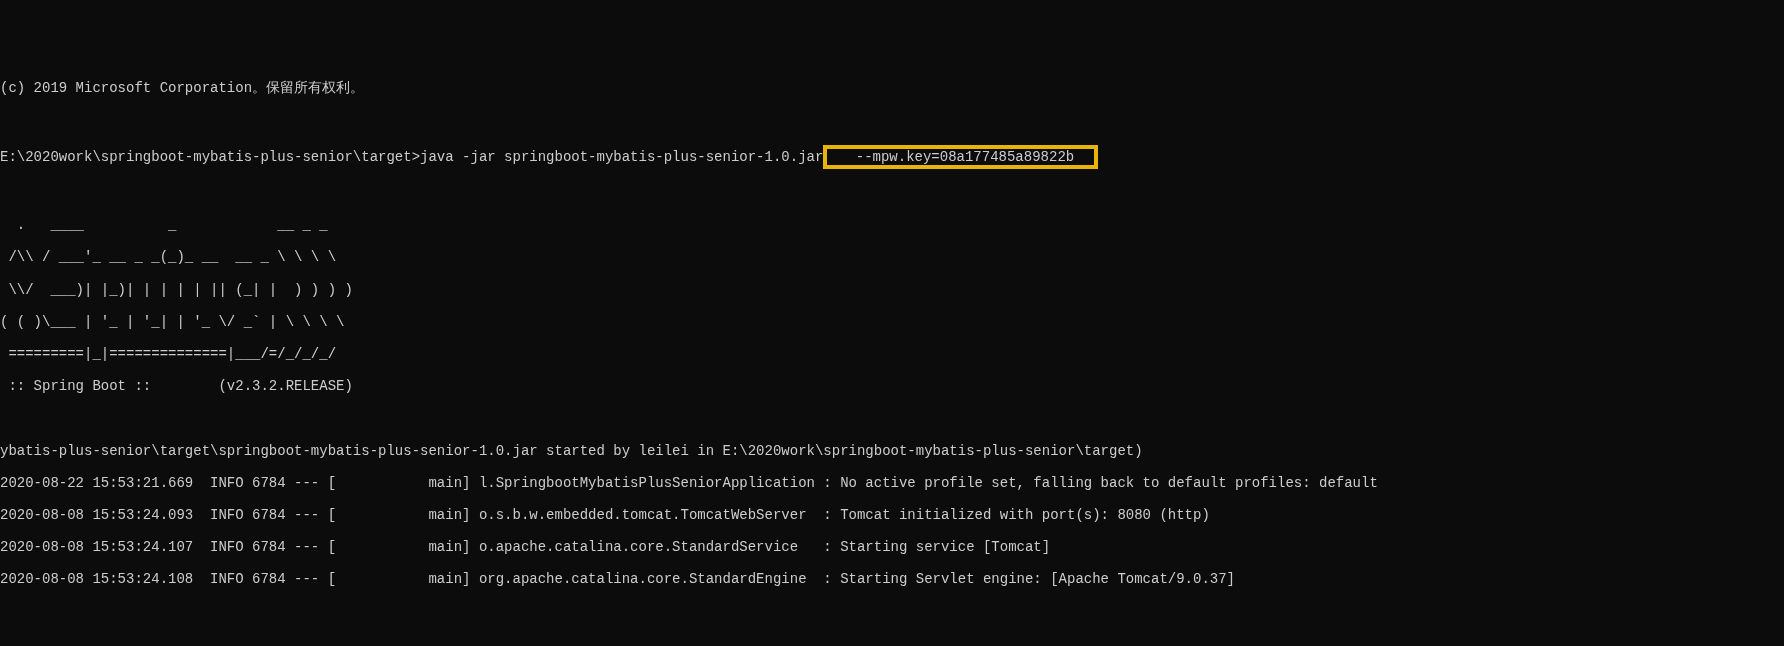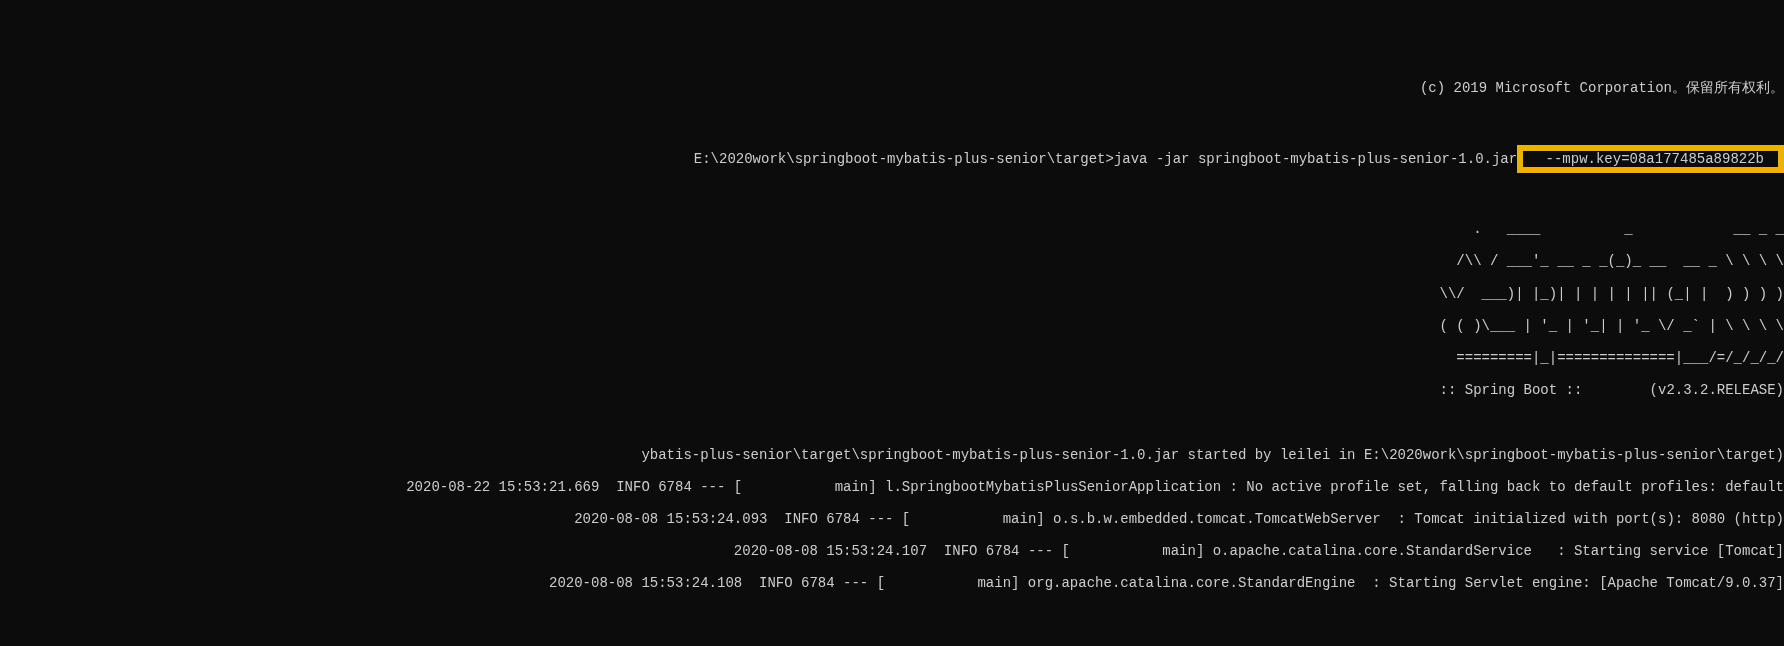--- a/index.html
+++ b/index.html
@@ -13,25 +13,24 @@
     width: 1784px;
     height: 646px;
     overflow: hidden;
     padding: 0;
   }
   .terminal {
     padding: 0;
   }
   .line {
     white-space: pre;
-    text-align: right;
   }
   .highlight-box {
-    border: 6px solid #eab308;
-    padding: 0 14px;
+    border: 4px solid #eab308;
+    padding: 0 20px;
     display: inline-block;
   }
 </style>
 </head>
 <body>
 
 
 
 <div class="terminal">
 <div class="line">(c) 2019 Microsoft Corporation。保留所有权利。</div>

